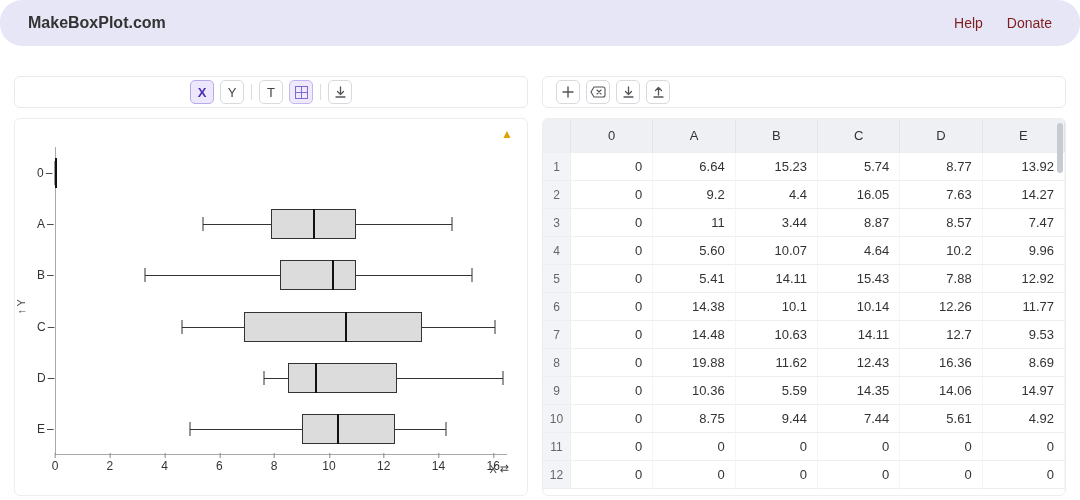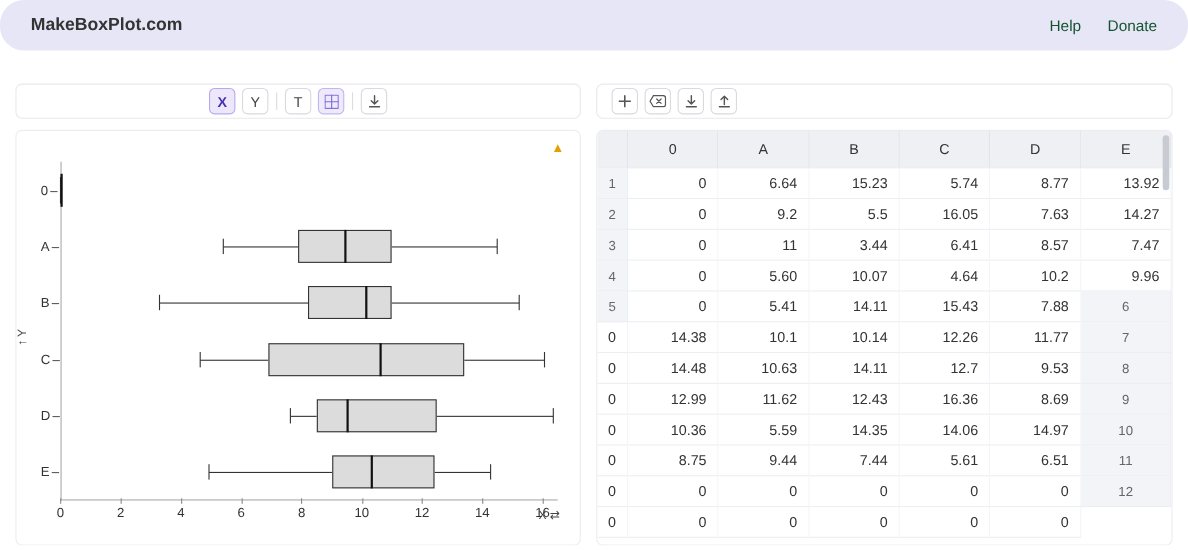--- a/index.html
+++ b/index.html
@@ -14,21 +14,21 @@
   .header {
     display: flex;
     align-items: center;
     justify-content: space-between;
     background: #e6e6f7;
     padding: 12px 28px;
     height: 46px;
     border-radius: 22px;
   }
   .brand { font-weight: 700; font-size: 16px; color: #333; }
-  .header-links { display: flex; gap: 24px; color: #14532d; }
+  .header-links { display: flex; gap: 24px; color: #7f1d1d; }
   .header-links span { cursor: pointer; }
 
   
   .toolbar-row {
     display: flex;
     gap: 14px;
     padding: 30px 14px 6px 14px;
   }
   .toolbar {
     flex: 1;
@@ -393,79 +393,80 @@
           <div class="rhead">1</div>
           <div class="cell ">0</div>
           <div class="cell ">6.64</div>
           <div class="cell ">15.23</div>
           <div class="cell ">5.74</div>
           <div class="cell ">8.77</div>
           <div class="cell ">13.92</div>
           <div class="rhead">2</div>
           <div class="cell row-even">0</div>
           <div class="cell row-even">9.2</div>
-          <div class="cell row-even">5.5</div>
+          <div class="cell row-even">4.4</div>
           <div class="cell row-even">16.05</div>
           <div class="cell row-even">7.63</div>
           <div class="cell row-even">14.27</div>
           <div class="rhead">3</div>
           <div class="cell ">0</div>
           <div class="cell ">11</div>
           <div class="cell ">3.44</div>
-          <div class="cell ">6.41</div>
+          <div class="cell ">8.87</div>
           <div class="cell ">8.57</div>
           <div class="cell ">7.47</div>
           <div class="rhead">4</div>
           <div class="cell row-even">0</div>
           <div class="cell row-even">5.60</div>
           <div class="cell row-even">10.07</div>
           <div class="cell row-even">4.64</div>
           <div class="cell row-even">10.2</div>
           <div class="cell row-even">9.96</div>
           <div class="rhead">5</div>
           <div class="cell ">0</div>
           <div class="cell ">5.41</div>
           <div class="cell ">14.11</div>
           <div class="cell ">15.43</div>
           <div class="cell ">7.88</div>
+          <div class="cell ">12.92</div>
           <div class="rhead">6</div>
           <div class="cell row-even">0</div>
           <div class="cell row-even">14.38</div>
           <div class="cell row-even">10.1</div>
           <div class="cell row-even">10.14</div>
           <div class="cell row-even">12.26</div>
           <div class="cell row-even">11.77</div>
           <div class="rhead">7</div>
           <div class="cell ">0</div>
           <div class="cell ">14.48</div>
           <div class="cell ">10.63</div>
           <div class="cell ">14.11</div>
           <div class="cell ">12.7</div>
           <div class="cell ">9.53</div>
           <div class="rhead">8</div>
           <div class="cell row-even">0</div>
-          <div class="cell row-even">12.99</div>
+          <div class="cell row-even">19.88</div>
           <div class="cell row-even">11.62</div>
           <div class="cell row-even">12.43</div>
           <div class="cell row-even">16.36</div>
           <div class="cell row-even">8.69</div>
           <div class="rhead">9</div>
           <div class="cell ">0</div>
           <div class="cell ">10.36</div>
           <div class="cell ">5.59</div>
           <div class="cell ">14.35</div>
           <div class="cell ">14.06</div>
           <div class="cell ">14.97</div>
           <div class="rhead">10</div>
           <div class="cell row-even">0</div>
           <div class="cell row-even">8.75</div>
           <div class="cell row-even">9.44</div>
           <div class="cell row-even">7.44</div>
           <div class="cell row-even">5.61</div>
-          <div class="cell row-even">6.51</div>
+          <div class="cell row-even">4.92</div>
           <div class="rhead">11</div>
           <div class="cell  row-empty">0</div>
           <div class="cell  row-empty">0</div>
           <div class="cell  row-empty">0</div>
           <div class="cell  row-empty">0</div>
           <div class="cell  row-empty">0</div>
           <div class="cell  row-empty">0</div>
           <div class="rhead">12</div>
           <div class="cell row-even row-empty">0</div>
           <div class="cell row-even row-empty">0</div>

